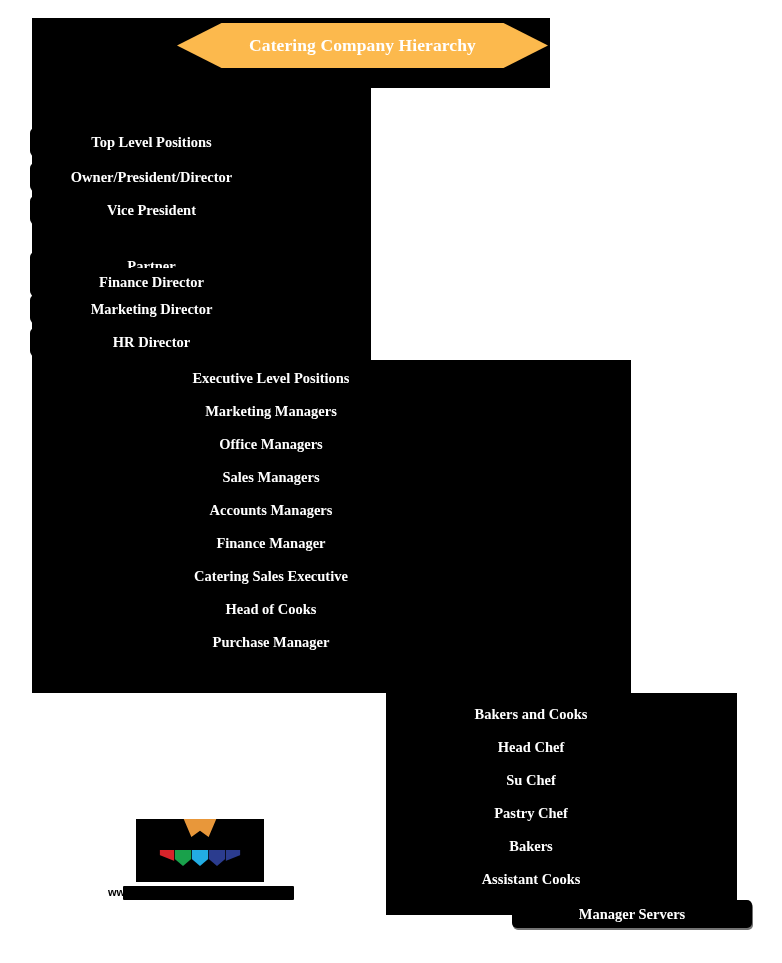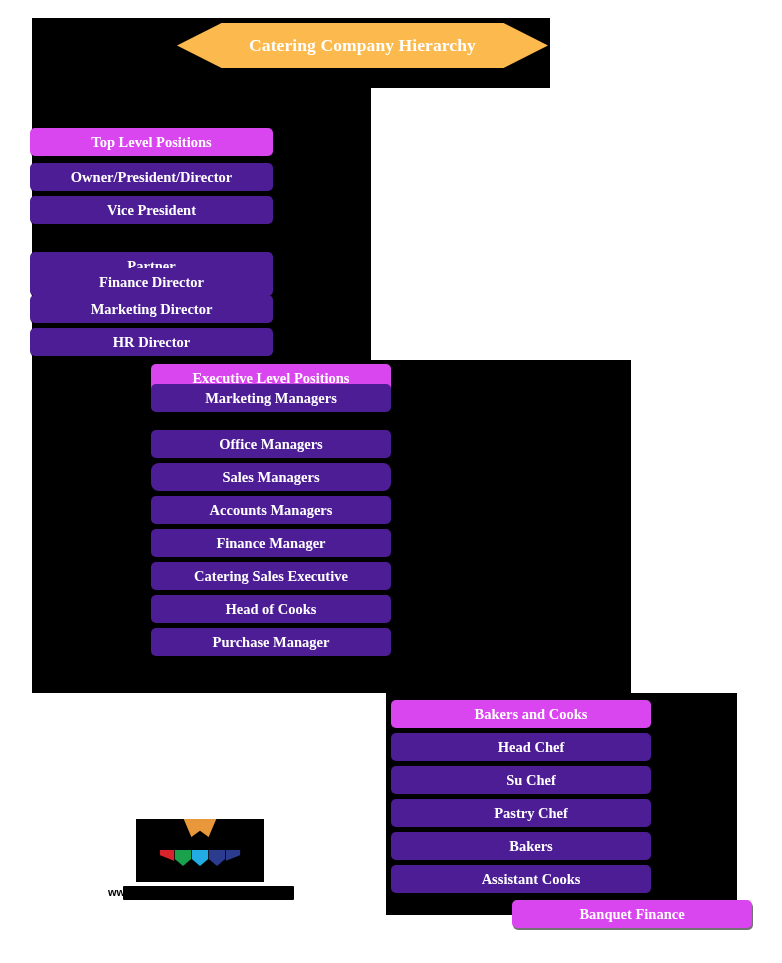--- a/index.html
+++ b/index.html
@@ -61,37 +61,37 @@
     border-radius: 5px;
     display: flex;
     align-items: center;
     justify-content: center;
     color: #ffffff;
     font-size: 14.5px;
     font-weight: bold;
     white-space: nowrap;
     box-shadow: 1px 2px 0 rgba(0,0,0,0.55);
   }
-  .bar.head { background: #d946ef; }
-  .bar.item { background: #4c1d95; }
+  .bar.head { background: #000000; }
+  .bar.item { background: #000000; }
 
   
   .group-toplevel .bar { left: 30px; width: 243px; }
   #tl-head  { top: 128px; }
   #tl-0     { top: 163px; }
   #tl-1     { top: 196px; }
   #tl-2     { top: 229px; margin-top: 23px; }
   #tl-3     { top: 268px; }
   #tl-4     { top: 295px; }
   #tl-5     { top: 328px; }
 
   
   .group-exec .bar { left: 151px; width: 240px; }
   #ex-head { top: 364px; }
-  #ex-0    { top: 384px; }
+  #ex-0    { top: 397px; }
   #ex-1    { top: 430px; }
   #ex-2    { top: 463px; border-radius: 8px; }
   #ex-3    { top: 496px; }
   #ex-4    { top: 529px; }
   #ex-5    { top: 562px; }
   #ex-6    { top: 595px; }
   #ex-7    { top: 628px; }
 
   
   #catering-assistants {
@@ -224,21 +224,21 @@
 
   <div class="group-bakers">
     <div class="bar head" id="bk-head">Bakers and Cooks</div>
     <div class="bar item" id="bk-0">Head Chef</div>
     <div class="bar item" id="bk-1">Su Chef</div>
     <div class="bar item" id="bk-2">Pastry Chef</div>
     <div class="bar item" id="bk-3">Bakers</div>
     <div class="bar item" id="bk-4">Assistant Cooks</div>
   </div>
 
-  <div class="bar head" id="banquet-servers">Banquet Finance</div>
+  <div class="bar head" id="banquet-servers">Manager Servers</div>
 
   <div id="logo-block">
     <div id="logo-orange"></div>
     <div id="logo-fan">
       <div class="chev wing" style="background:#D8232A;"></div>
       <div class="chev" style="background:#19A14B;"></div>
       <div class="chev" style="background:#22ACE3;"></div>
       <div class="chev" style="background:#2B3C8E;"></div>
       <div class="chev wing wing-r" style="background:#2B3C8E;"></div>
     </div>

